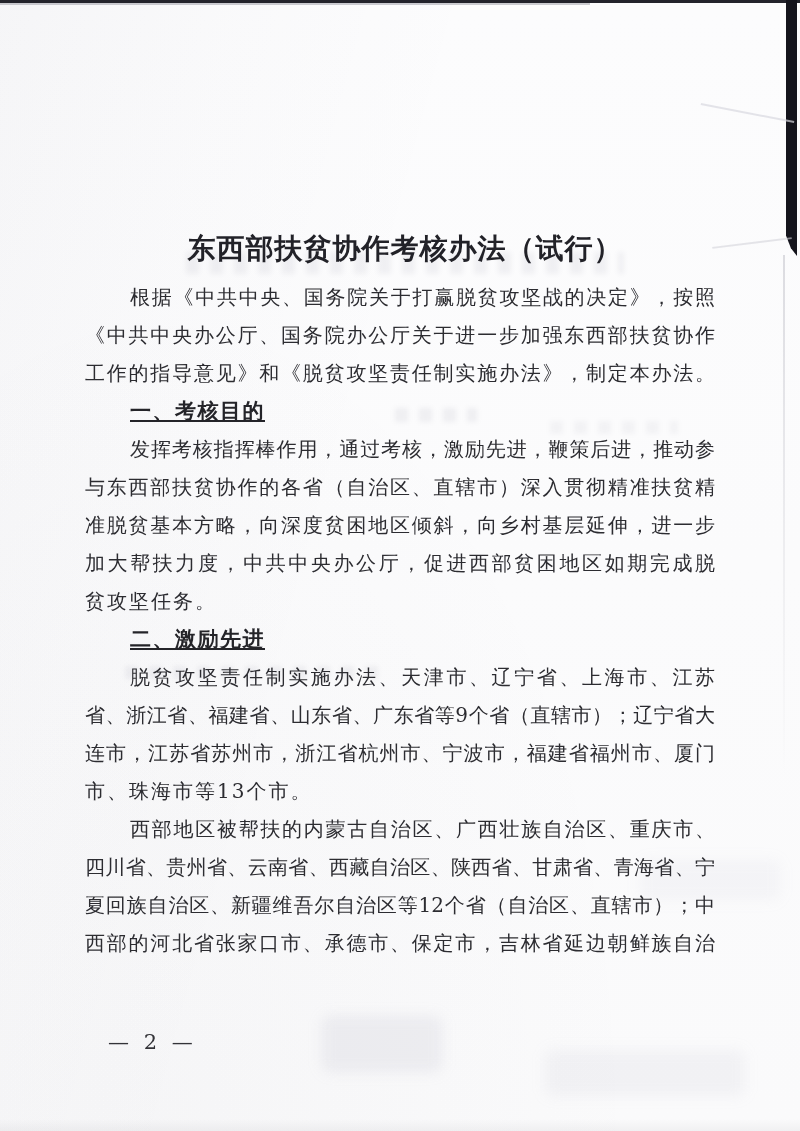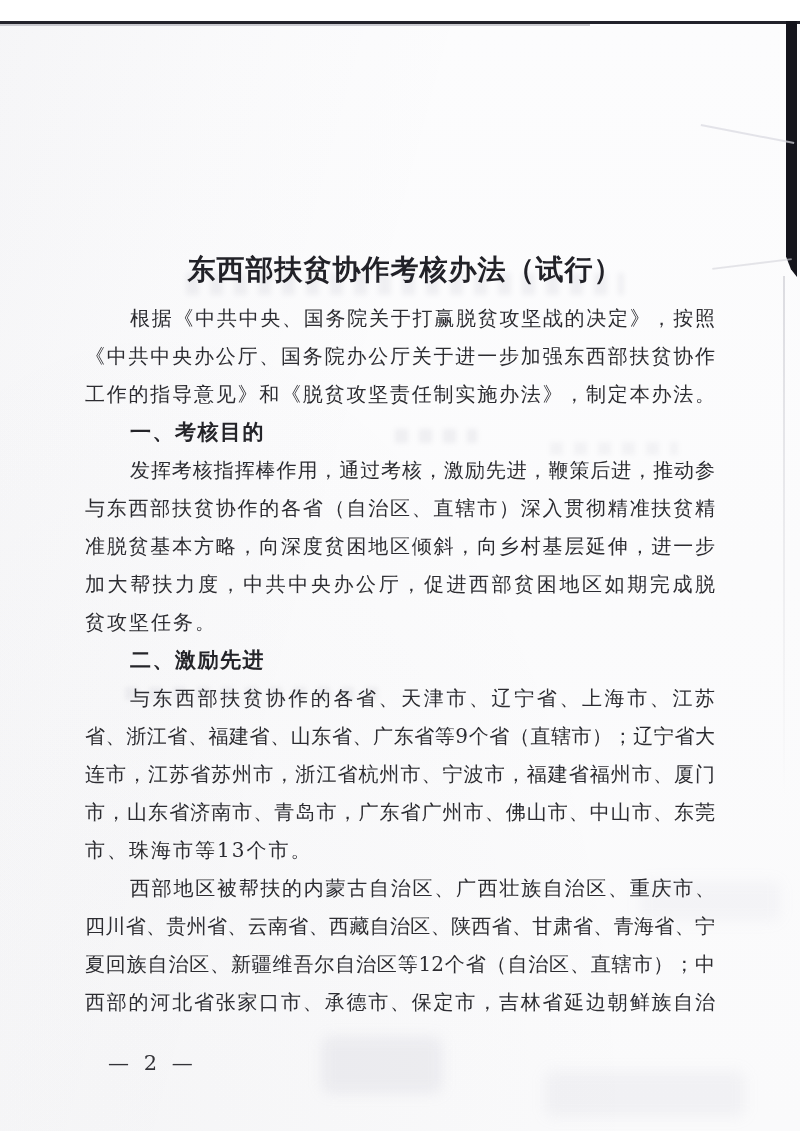--- a/index.html
+++ b/index.html
@@ -8,21 +8,20 @@
     background: #ffffff;
     font-family: "DejaVu Serif", "Liberation Serif", serif;
     position: relative; overflow: hidden;
   }
   .paper {
     position: absolute; inset: 0;
     background:
       linear-gradient(105deg, rgba(40,40,70,0.030) 0%, rgba(40,40,70,0.012) 22%, rgba(0,0,0,0) 45%),
       radial-gradient(ellipse at 20% 100%, rgba(60,60,80,0.025), rgba(0,0,0,0) 55%),
       linear-gradient(#fcfcfd, #fafafb);
-    margin-top: 21px;
   }
   
   .edge-top    { position:absolute; top:0; left:0; width:800px; height:3px; background:#23232b; }
   .edge-top2   { position:absolute; top:3px; left:0; width:590px; height:2px; background:#a2a2ab; opacity:.55; }
   .edge-right  { position:absolute; top:0; left:786px; width:11px; height:256px; background:#14141c;
                  clip-path: polygon(0 0, 100% 0, 100% 100%, 45% 97%, 0 92%); }
   .crease-right{ position:absolute; left:783px; top:255px; width:2px; height:520px;
                  background:linear-gradient(#c2c2ca, rgba(0,0,0,0)); opacity:.55; }
   .crease-diag { position:absolute; left:700px; top:112px; width:95px; height:2px;
                  background:#d9d9df; opacity:.7; transform:rotate(11deg); }
@@ -51,21 +50,21 @@
   }
   .docbody { position:absolute; top:278px; left:85px; width:630px; }
   .line {
     height:38px; line-height:38px; font-size:20px; color:#2c2c31;
     letter-spacing:2px; overflow:hidden; white-space:nowrap;
   }
   .line.just { text-align:justify; text-align-last:justify; letter-spacing:0; white-space:normal; }
   .line.indent { padding-left:45px; }
   .line.heading {
     font-family:"DejaVu Sans","Liberation Sans",sans-serif;
-    font-weight:bold; font-size:21px; letter-spacing:1.5px; color:#242429;
+    font-weight:bold; font-size:21px; letter-spacing:1.5px; color:#242429;text-decoration:underline;
   }
   .pageno {
     position:absolute; left:108px; top:1030px;
     font-size:21px; letter-spacing:4px; color:#333338;
   }
 </style>
 </head>
 <body>
 
 <div class="paper">
@@ -92,24 +91,23 @@
       <div class="line indent just">根据《中共中央、国务院关于打赢脱贫攻坚战的决定》，按照</div>
       <div class="line just">《中共中央办公厅、国务院办公厅关于进一步加强东西部扶贫协作</div>
       <div class="line just">工作的指导意见》和《脱贫攻坚责任制实施办法》，制定本办法。</div>
       <div class="line heading indent">一、考核目的</div>
       <div class="line indent just">发挥考核指挥棒作用，通过考核，激励先进，鞭策后进，推动参</div>
       <div class="line just">与东西部扶贫协作的各省（自治区、直辖市）深入贯彻精准扶贫精</div>
       <div class="line just">准脱贫基本方略，向深度贫困地区倾斜，向乡村基层延伸，进一步</div>
       <div class="line just">加大帮扶力度，中共中央办公厅，促进西部贫困地区如期完成脱</div>
       <div class="line">贫攻坚任务。</div>
       <div class="line heading indent">二、激励先进</div>
-      <div class="line indent just">与东西部扶贫协作的各省、天津市、辽宁省、上海市、江苏</div>
+      <div class="line indent just">脱贫攻坚责任制实施办法、天津市、辽宁省、上海市、江苏</div>
       <div class="line just">省、浙江省、福建省、山东省、广东省等9个省（直辖市）；辽宁省大</div>
       <div class="line just">连市，江苏省苏州市，浙江省杭州市、宁波市，福建省福州市、厦门</div>
-      <div class="line just">市，山东省济南市、青岛市，广东省广州市、佛山市、中山市、东莞</div>
       <div class="line">市、珠海市等13个市。</div>
       <div class="line indent just">西部地区被帮扶的内蒙古自治区、广西壮族自治区、重庆市、</div>
       <div class="line just">四川省、贵州省、云南省、西藏自治区、陕西省、甘肃省、青海省、宁</div>
       <div class="line just">夏回族自治区、新疆维吾尔自治区等12个省（自治区、直辖市）；中</div>
       <div class="line just">西部的河北省张家口市、承德市、保定市，吉林省延边朝鲜族自治</div>
     </div>
 
   <div class="pageno">— 2 —</div>
 
 </div>

